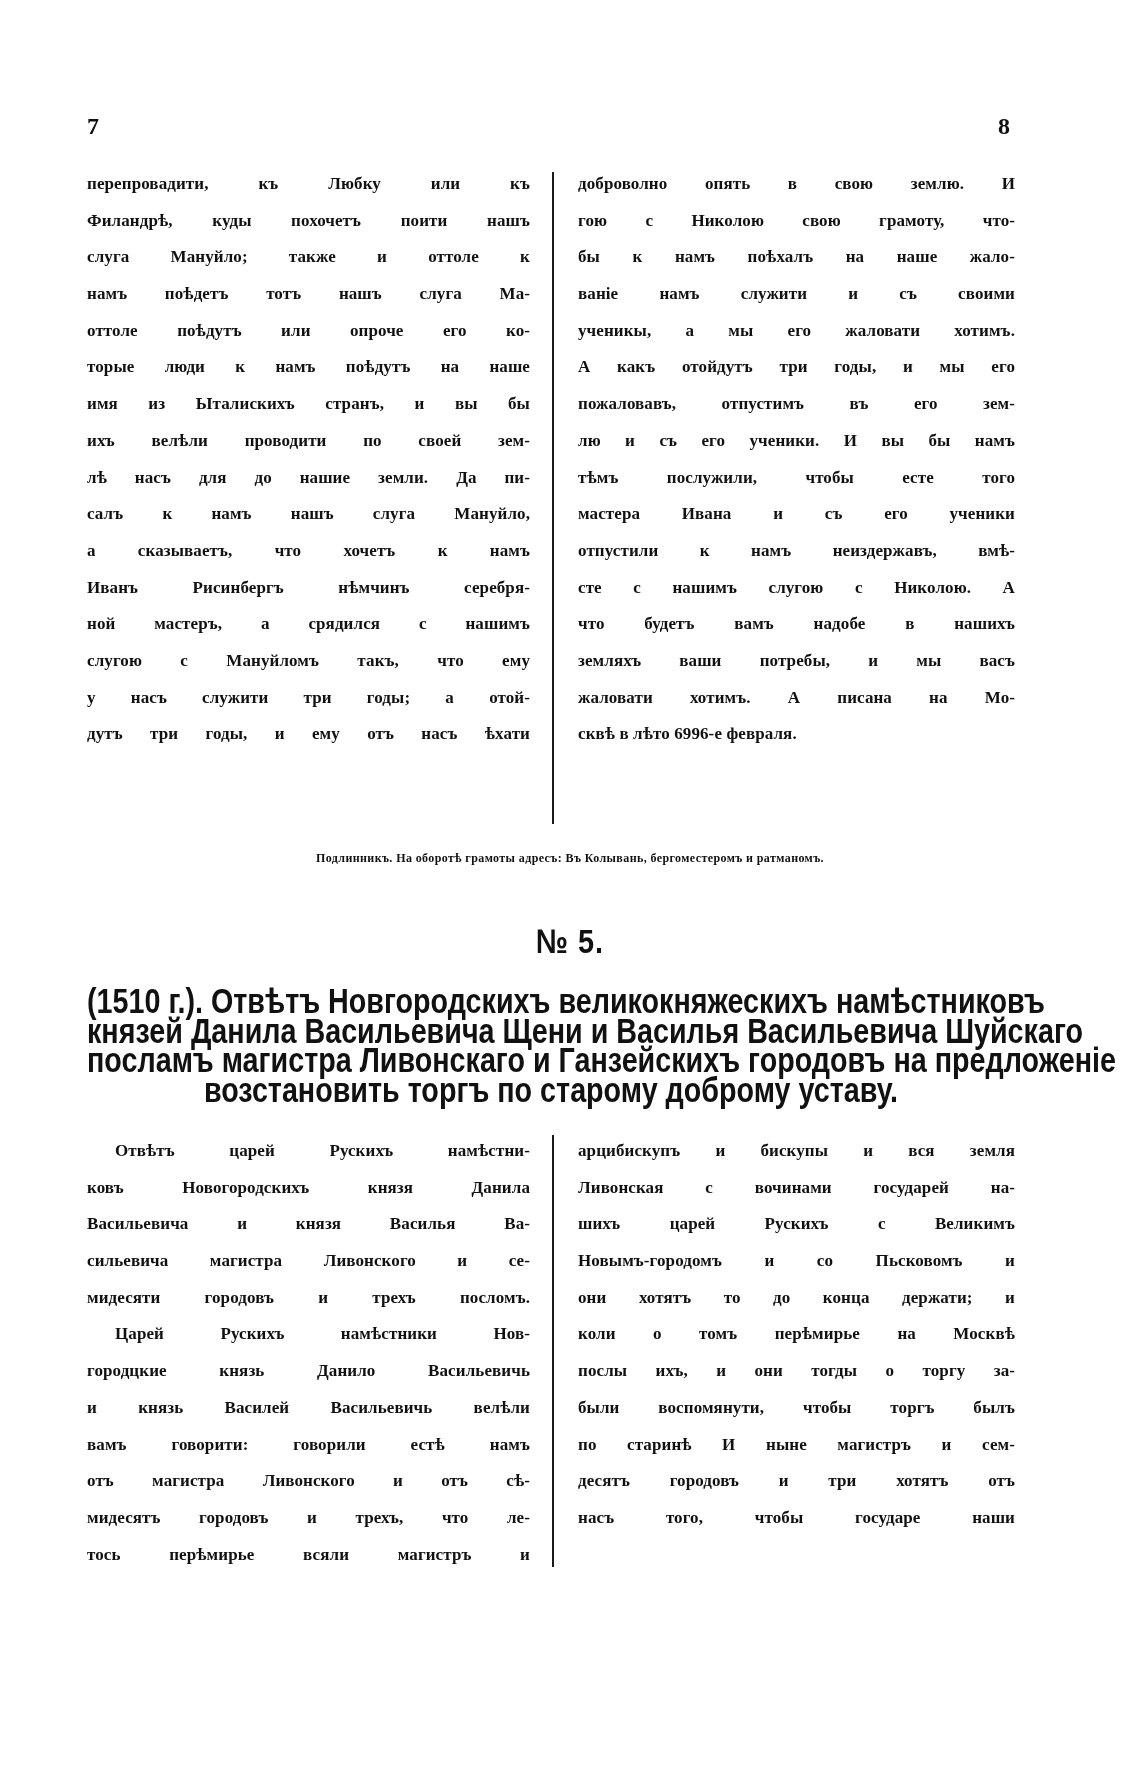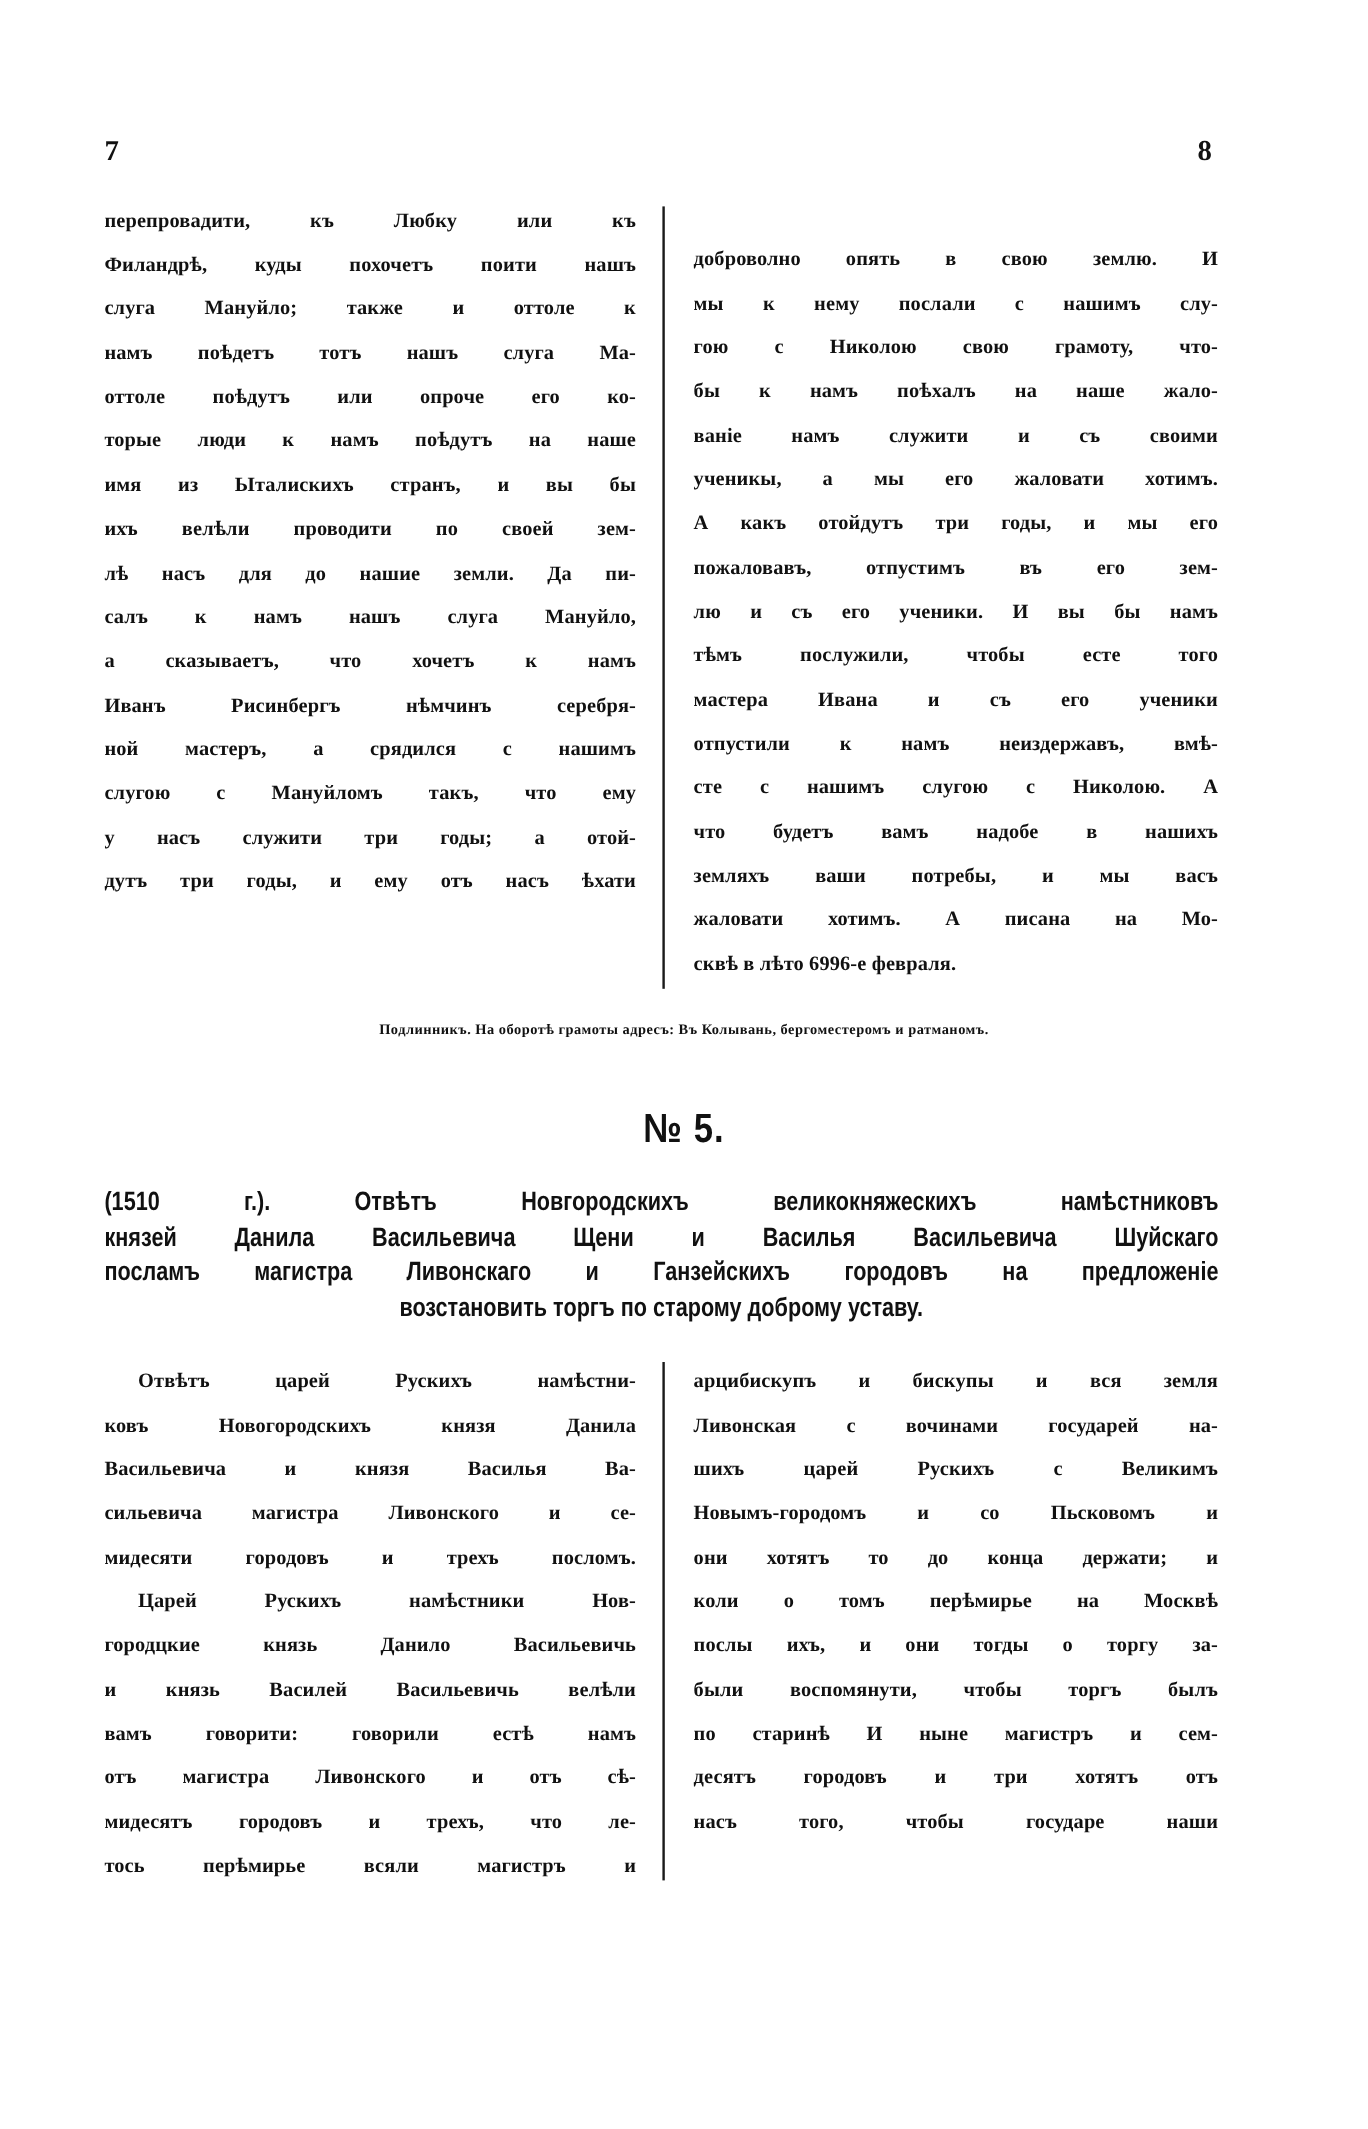--- a/index.html
+++ b/index.html
@@ -41,21 +41,21 @@
     height: 36.7px;
     line-height: 36.7px;
   }
   .col .line.last {
     text-align-last: left;
   }
   .col .line.indent {
     padding-left: 28px;
   }
   .col-top-left { left: 87px; top: 166px; width: 443px; }
-  .col-top-right { left: 578px; top: 166px; width: 437px; margin-top: 32px; }
+  .col-top-right { left: 578px; top: 166px; width: 437px; }
 
   .col-bot-left { left: 87px; top: 1133px; width: 443px; }
   .col-bot-right { left: 578px; top: 1133px; width: 437px; }
 
   .divider {
     position: absolute;
     width: 2px;
     background: #1a1a1a;
   }
   .divider.top { left: 552px; top: 172px; height: 652px; }
@@ -82,21 +82,21 @@
     font-weight: bold;
     font-family: "Liberation Sans", "DejaVu Sans", sans-serif;
     letter-spacing: 1px;
     transform: scaleX(0.85);
   }
   .doc-title {
     position: absolute;
     top: 986px;
     left: 87px;
     width: 928px;
-    font-size: 22px;
+    font-size: 35px;
     font-weight: bold;
     font-family: "Liberation Sans", "DejaVu Sans", sans-serif;
   }
   .doc-title .tline {
     display: block;
     white-space: nowrap;
     height: 29.5px;
     line-height: 29.5px;
     text-align: justify;
     text-align-last: justify;
@@ -133,21 +133,20 @@
   <span class="line">ной мастеръ, а срядился с нашимъ</span>
   <span class="line">слугою с Мануйломъ такъ, что ему</span>
   <span class="line">у насъ служити три годы; а отой-</span>
   <span class="line">дутъ три годы, и ему отъ насъ ѣхати</span>
 </div>
 
 <div class="divider top"></div>
 
 <div class="col col-top-right">
   <span class="line">доброволно опять в свою землю. И</span>
-  <span class="line">мы к нему послали с нашимъ слу-</span>
   <span class="line">гою с Николою свою грамоту, что-</span>
   <span class="line">бы к намъ поѣхалъ на наше жало-</span>
   <span class="line">ваніе намъ служити и съ своими</span>
   <span class="line">ученикы, а мы его жаловати хотимъ.</span>
   <span class="line">А какъ отойдутъ три годы, и мы его</span>
   <span class="line">пожаловавъ, отпустимъ въ его зем-</span>
   <span class="line">лю и съ его ученики. И вы бы намъ</span>
   <span class="line">тѣмъ послужили, чтобы есте того</span>
   <span class="line">мастера Ивана и съ его ученики</span>
   <span class="line">отпустили к намъ неиздержавъ, вмѣ-</span>

